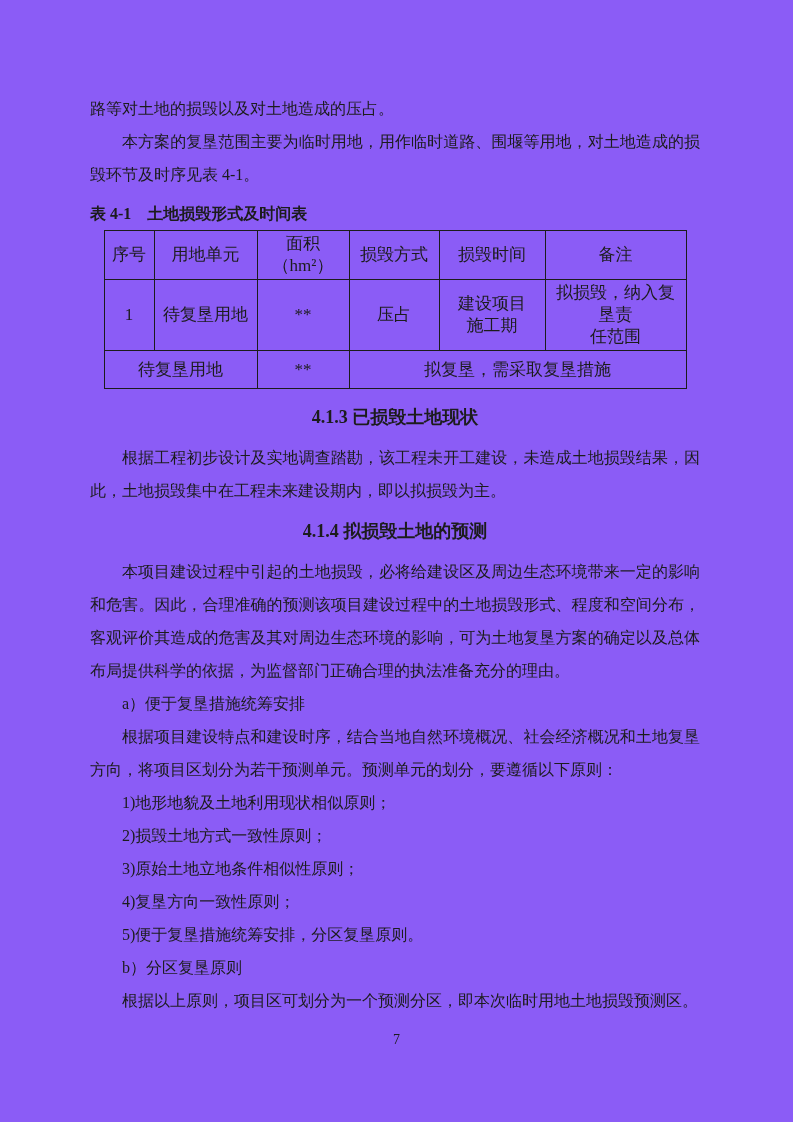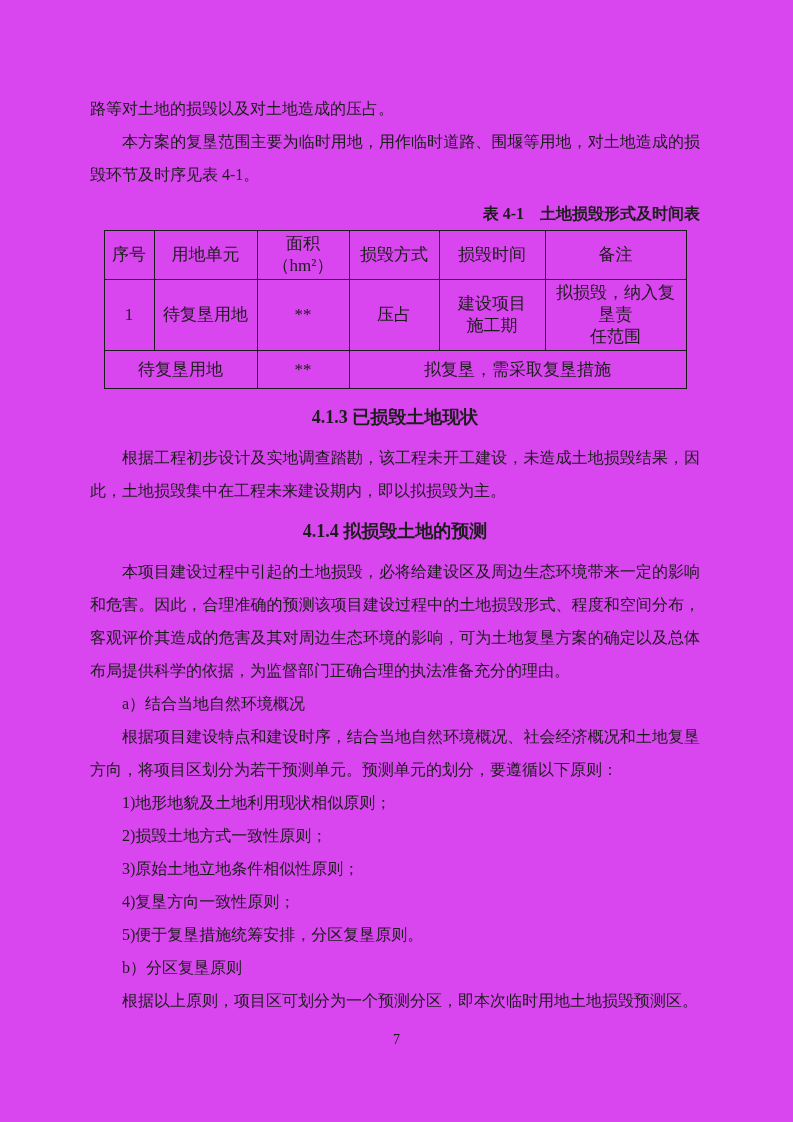--- a/index.html
+++ b/index.html
@@ -1,39 +1,39 @@
 <!DOCTYPE html>
 <html lang="zh"><head>
 <meta charset="utf-8">
 <style>
   html,body{margin:0;padding:0;background:#ffffff;}
   .page{
     position:relative;
     width:793px;height:1122px;
-    background:#d946ef;
+    background:#8b5cf6;
     color:#1c1c1c;
     font-family:"Liberation Serif","DejaVu Serif",serif;
     font-size:16px;line-height:33px;
     overflow:hidden;
     box-sizing:border-box;
     padding:92px 93px 0 90px;
   }
   .para{margin:0;text-align:justify;}
   .indent{text-indent:2em;}
   .lead2{padding-left:2em;}
   .bold{font-weight:bold;}
   .h-section{
     margin:6px 0 6px 0;
     font-size:18px;line-height:36px;
     font-weight:bold;text-align:center;
   }
   .h-section:first-of-type{margin-top:10px;}
   .caption{
     margin-top:6px;
-    text-align:right;
+    text-align:left;
     font-weight:bold;
     line-height:33px;
   }
   .caption .cap-title{margin-left:16px;}
   table.dmg{
     border-collapse:collapse;
     margin:0 auto;
     width:582px;
     table-layout:fixed;
     font-size:17px;
@@ -113,21 +113,21 @@
   </table>
 
   <h2 class="h-section">4.1.3 已损毁土地现状</h2>
 
   <p class="para indent">根据工程初步设计及实地调查踏勘，该工程未开工建设，未造成土地损毁结果，因此，土地损毁集中在工程未来建设期内，即以拟损毁为主。</p>
 
   <h2 class="h-section">4.1.4 拟损毁土地的预测</h2>
 
   <p class="para indent">本项目建设过程中引起的土地损毁，必将给建设区及周边生态环境带来一定的影响和危害。因此，合理准确的预测该项目建设过程中的土地损毁形式、程度和空间分布，客观评价其造成的危害及其对周边生态环境的影响，可为土地复垦方案的确定以及总体布局提供科学的依据，为监督部门正确合理的执法准备充分的理由。</p>
 
-  <p class="para lead2">a）结合当地自然环境概况</p>
+  <p class="para lead2">a）便于复垦措施统筹安排</p>
 
   <p class="para indent">根据项目建设特点和建设时序，结合当地自然环境概况、社会经济概况和土地复垦方向，将项目区划分为若干预测单元。预测单元的划分，要遵循以下原则：</p>
 
   <p class="para lead2">1)地形地貌及土地利用现状相似原则；</p>
   <p class="para lead2">2)损毁土地方式一致性原则；</p>
   <p class="para lead2">3)原始土地立地条件相似性原则；</p>
   <p class="para lead2">4)复垦方向一致性原则；</p>
   <p class="para lead2">5)便于复垦措施统筹安排，分区复垦原则。</p>
 
   <p class="para lead2">b）分区复垦原则</p>

